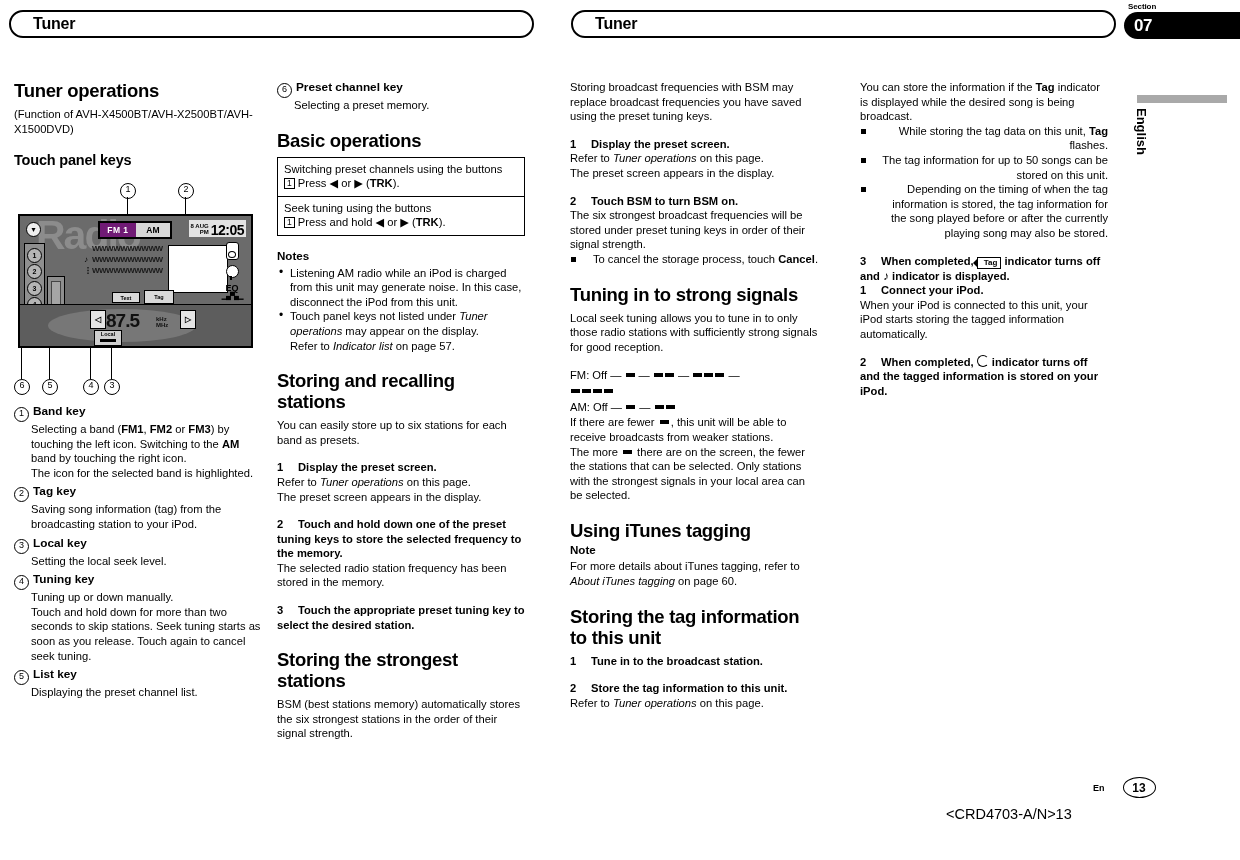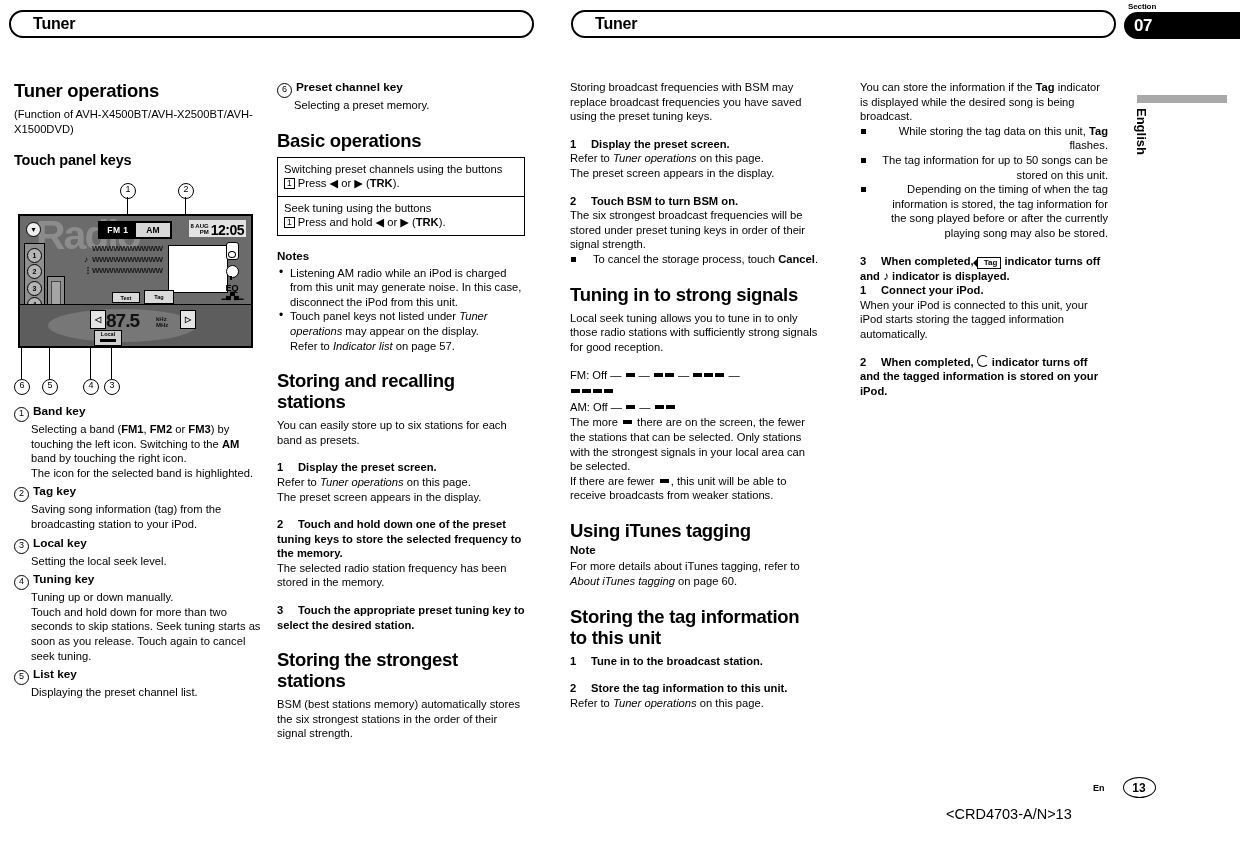--- a/index.html
+++ b/index.html
@@ -308,21 +308,21 @@
     top: 5px;
     width: 74px;
     height: 18px;
     border: 2px solid #000;
     background: #d7d7d7;
     box-sizing: border-box;
     display: flex;
   }
   .bandkey .fm {
     flex: 1.05;
-    background: #000000;
+    background: #701a75;
     color: #fff;
     font-size: 8.5px;
     font-weight: bold;
     display: flex;
     align-items: center;
     justify-content: center;
     letter-spacing: 0.5px;
   }
   .bandkey .am {
     flex: 1;
@@ -911,22 +911,22 @@
     <div class="dashline">
       <span class="dash"></span><span class="dash"></span><span class="dash"></span><span class="dash"></span>
     </div>
     <div class="dashline">
       <span>AM: Off</span>
       <span>
         —&nbsp;<span class="dash"></span>&nbsp;—&nbsp;<span class="dash"></span><span class="dash"></span>
       </span>
     </div>
 
+    <p><span>If there are fewer </span><span class="dash-inline"></span><span>, this unit will be able to receive broadcasts from weaker stations.</span></p>
     <p><span>The more </span><span class="dash-inline"></span><span> there are on the screen, the fewer the stations that can be selected. Only stations with the strongest signals in your local area can be selected.</span></p>
-    <p><span>If there are fewer </span><span class="dash-inline"></span><span>, this unit will be able to receive broadcasts from weaker stations.</span></p>
 
     <h1 class="head" style="margin-top:17px; margin-bottom:1px;">Using iTunes tagging</h1>
     <div class="note-head tight">Note</div>
     <p><span>For more details about iTunes tagging, refer to </span><span class="i">About iTunes tagging</span><span> on page 60.</span></p>
 
     <h1 class="head" style="margin-top:17px;">Storing the tag information to this unit</h1>
 
     <div>
       <span class="step"><span class="n">1</span><span>Tune in to the broadcast station.</span></span>
     </div>

